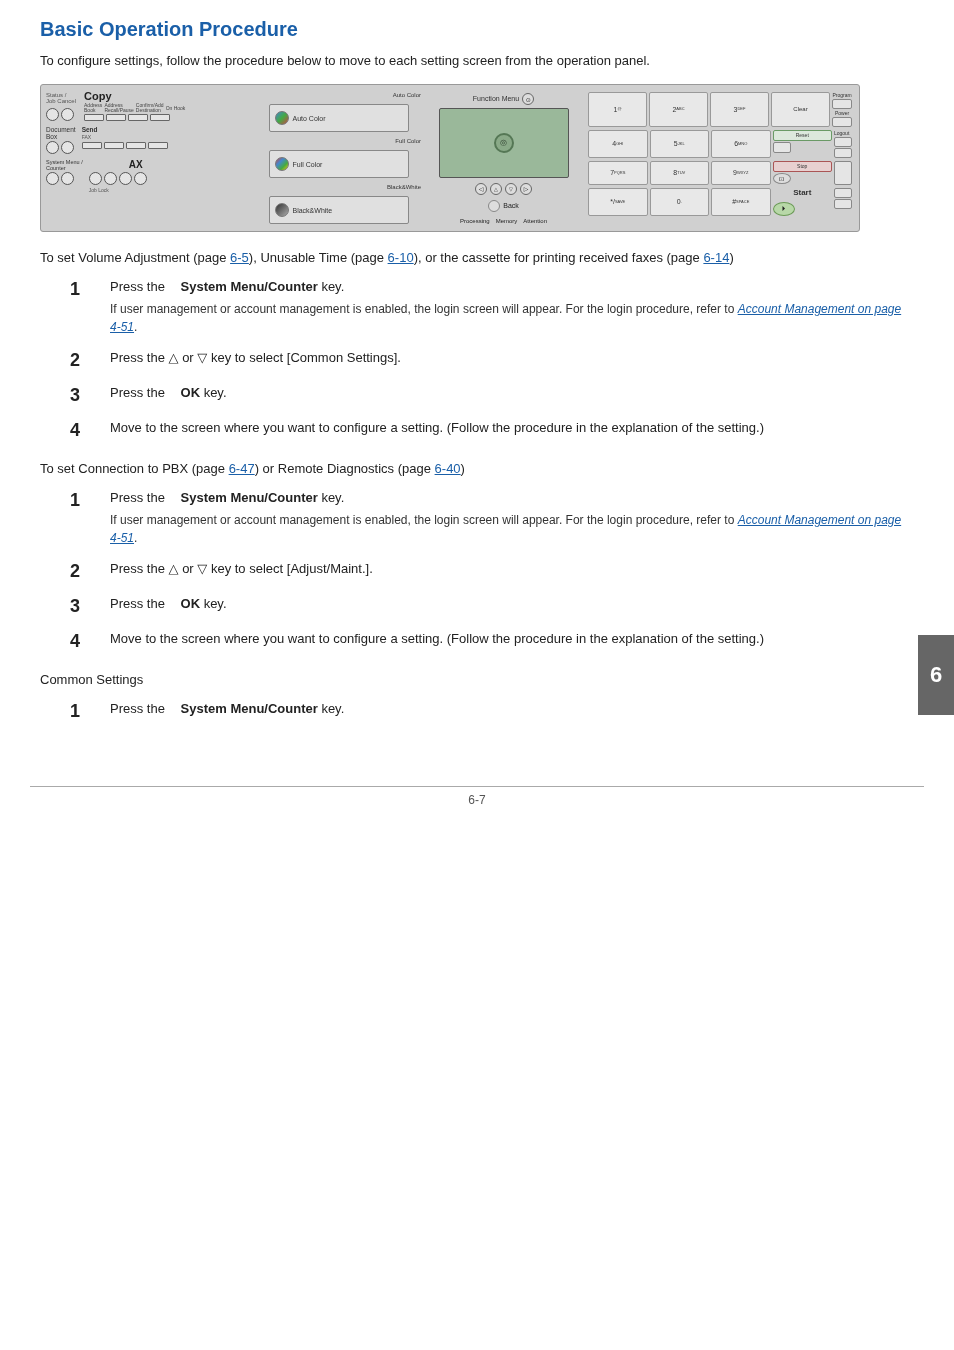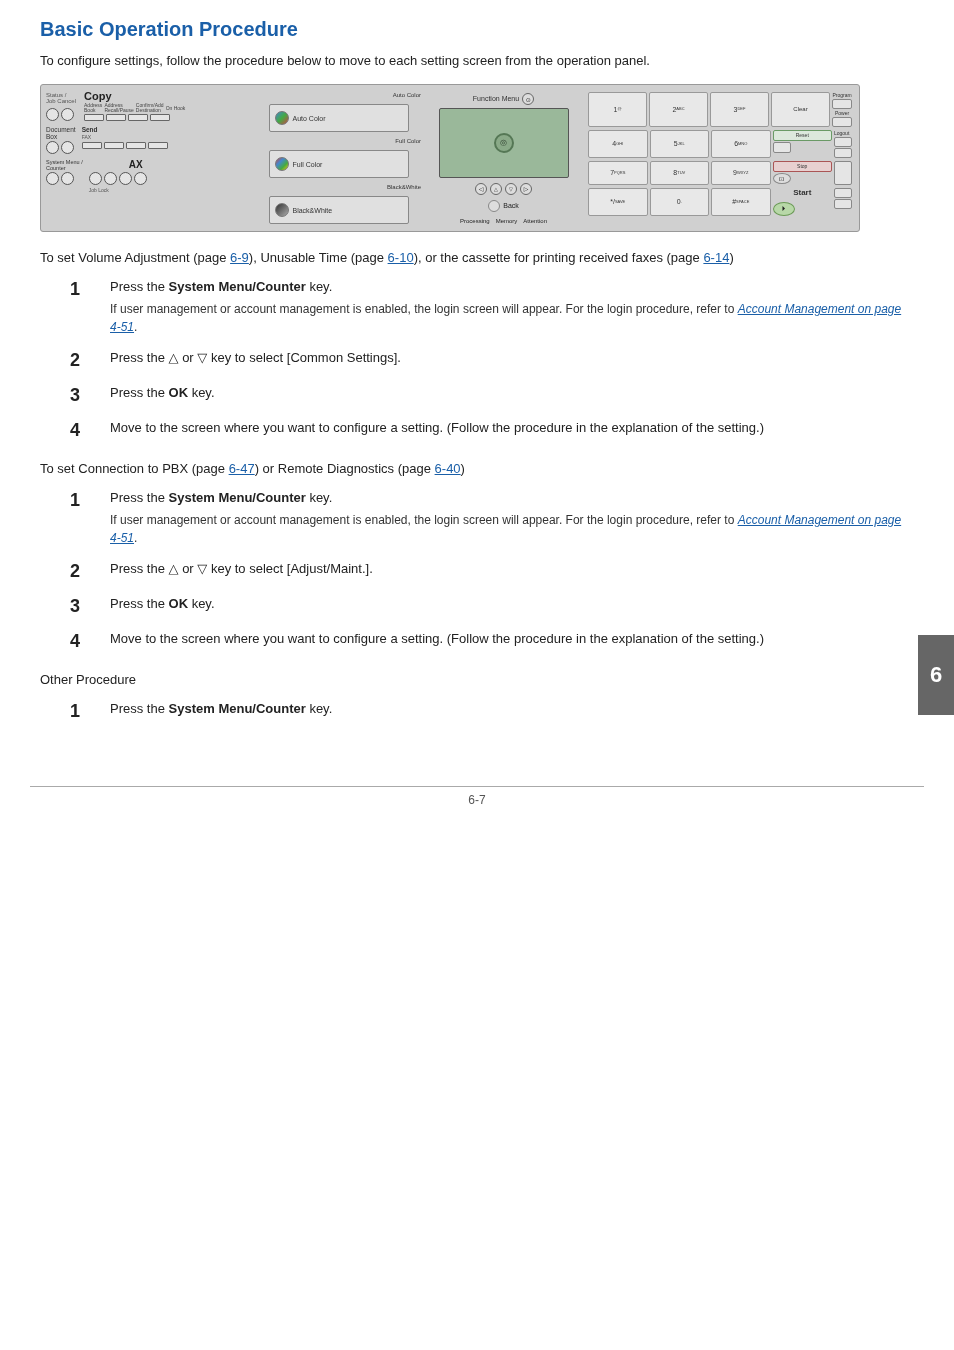--- a/index.html
+++ b/index.html
@@ -116,20 +116,21 @@
       flex: 1;
     }
 
     .step-main {
       font-size: 13px;
       margin-bottom: 6px;
     }
 
     .step-main strong {
       font-weight: bold;
+      margin-left: 12px;
     }
 
     .step-note {
       font-size: 12px;
       color: #333;
       line-height: 1.5;
     }
 
     .step-note a {
       color: #1a5fa8;
@@ -483,21 +484,21 @@
       </div>
     </div>
 
     
     <div class="chapter-badge">
       <span>6</span>
     </div>
 
     
     <p class="context-text">
-      To set Volume Adjustment (page <a>6-9</a>), Unusable Time (page <a>6-10</a>), or the cassette for printing received faxes (page <a>6-14</a>)
+      To set Volume Adjustment (page <a>6-5</a>), Unusable Time (page <a>6-10</a>), or the cassette for printing received faxes (page <a>6-14</a>)
     </p>
 
     
     <div class="steps-container">
 
       <div class="step-item">
         <div class="step-number">1</div>
         <div class="step-content">
           <p class="step-main">Press the <strong>System Menu/Counter</strong> key.</p>
           <p class="step-note">If user management or account management is enabled, the login screen will appear. For the login procedure, refer to <a><em>Account Management on page 4-51</em></a>.</p>
@@ -560,21 +561,21 @@
       <div class="step-item">
         <div class="step-number">4</div>
         <div class="step-content">
           <p class="step-main">Move to the screen where you want to configure a setting. (Follow the procedure in the explanation of the setting.)</p>
         </div>
       </div>
 
     </div>
 
     
-    <p class="context-text section-separator">Other Procedure</p>
+    <p class="context-text section-separator">Common Settings</p>
 
     
     <div class="steps-container">
 
       <div class="step-item">
         <div class="step-number">1</div>
         <div class="step-content">
           <p class="step-main">Press the <strong>System Menu/Counter</strong> key.</p>
         </div>
       </div>

